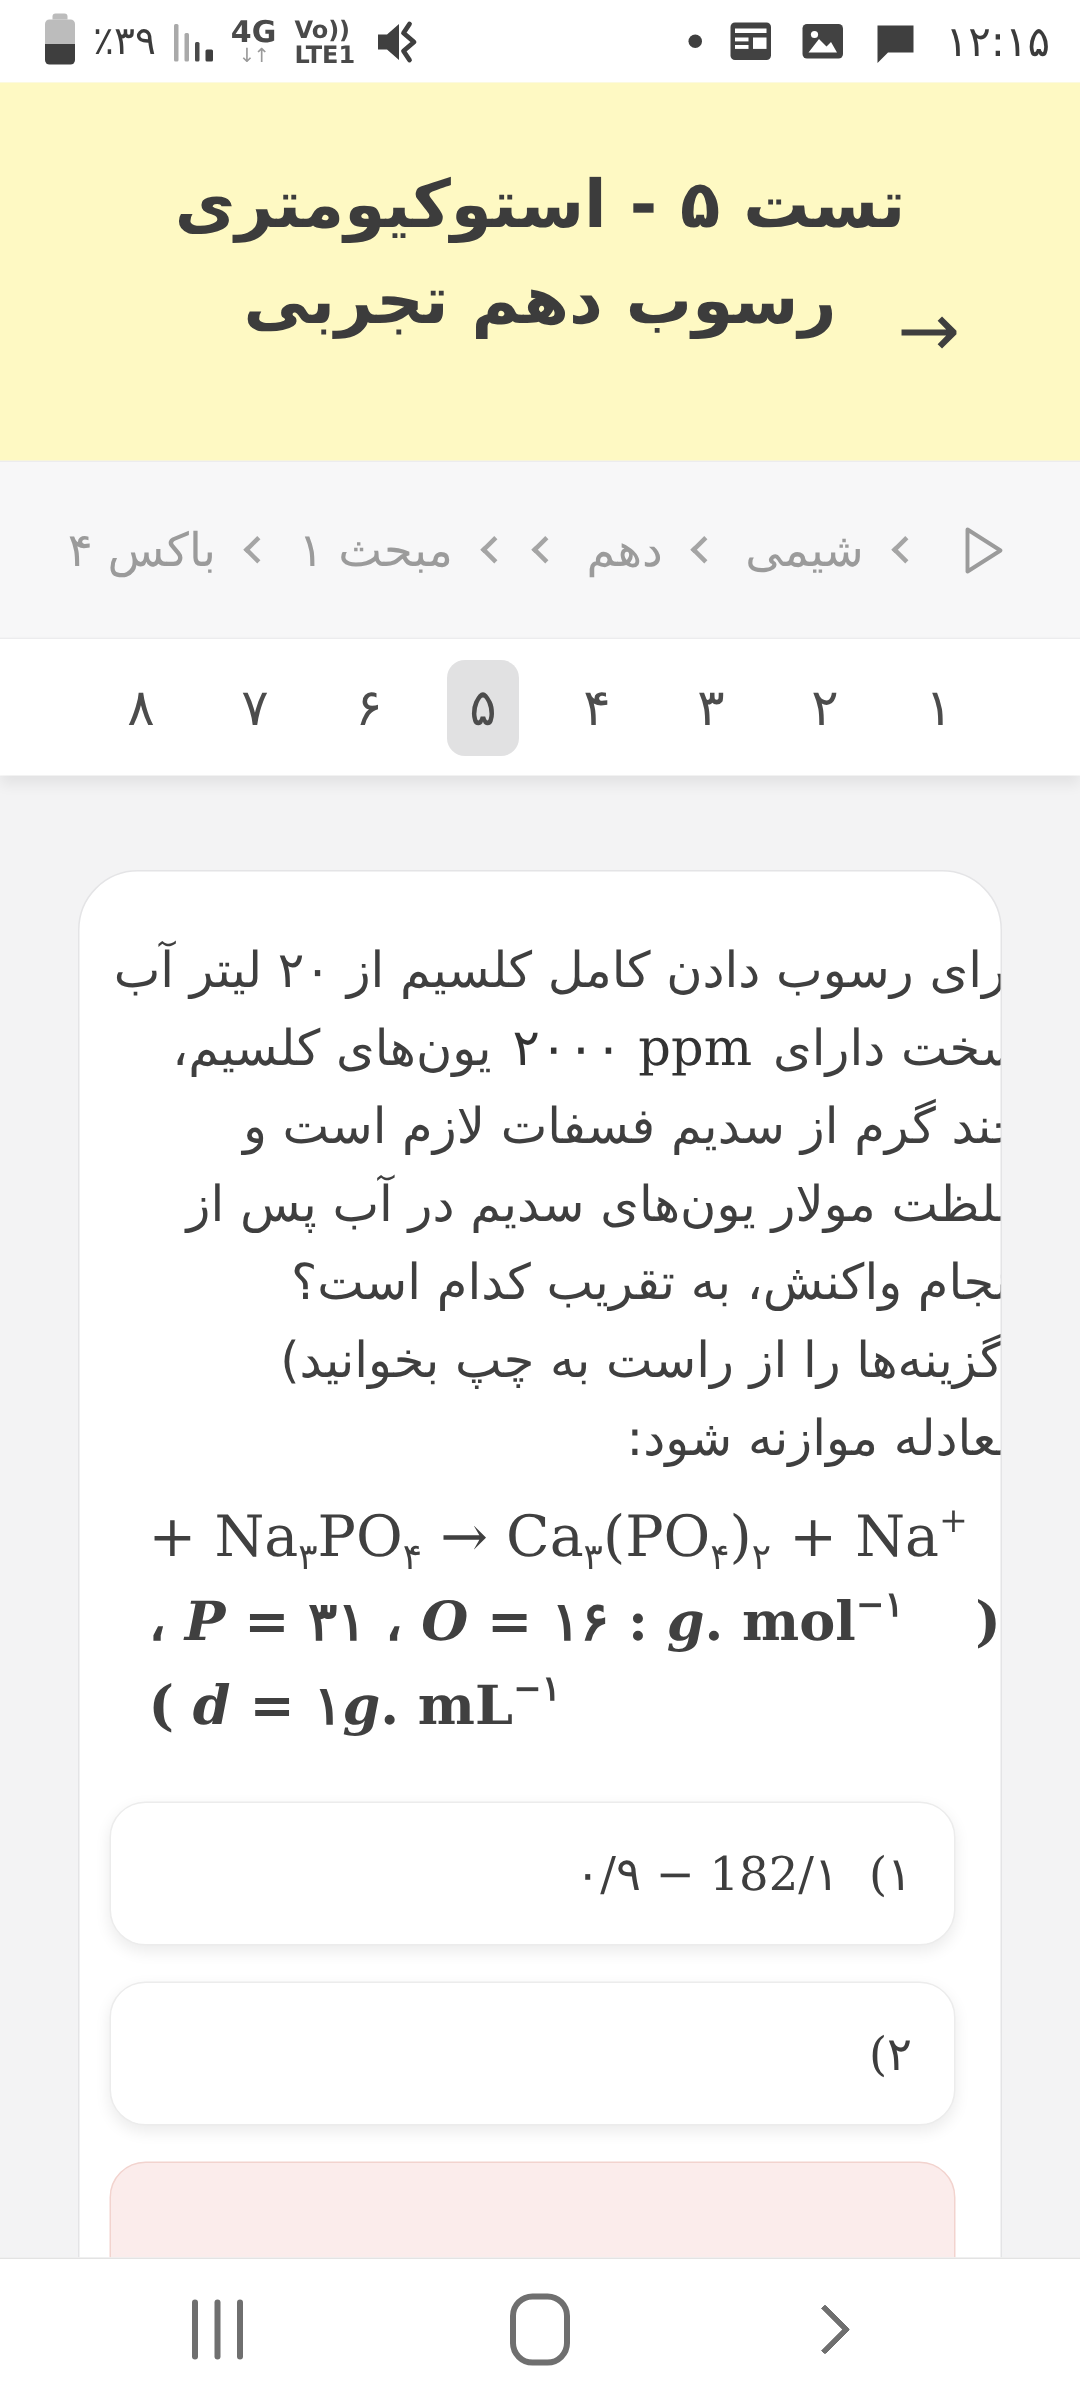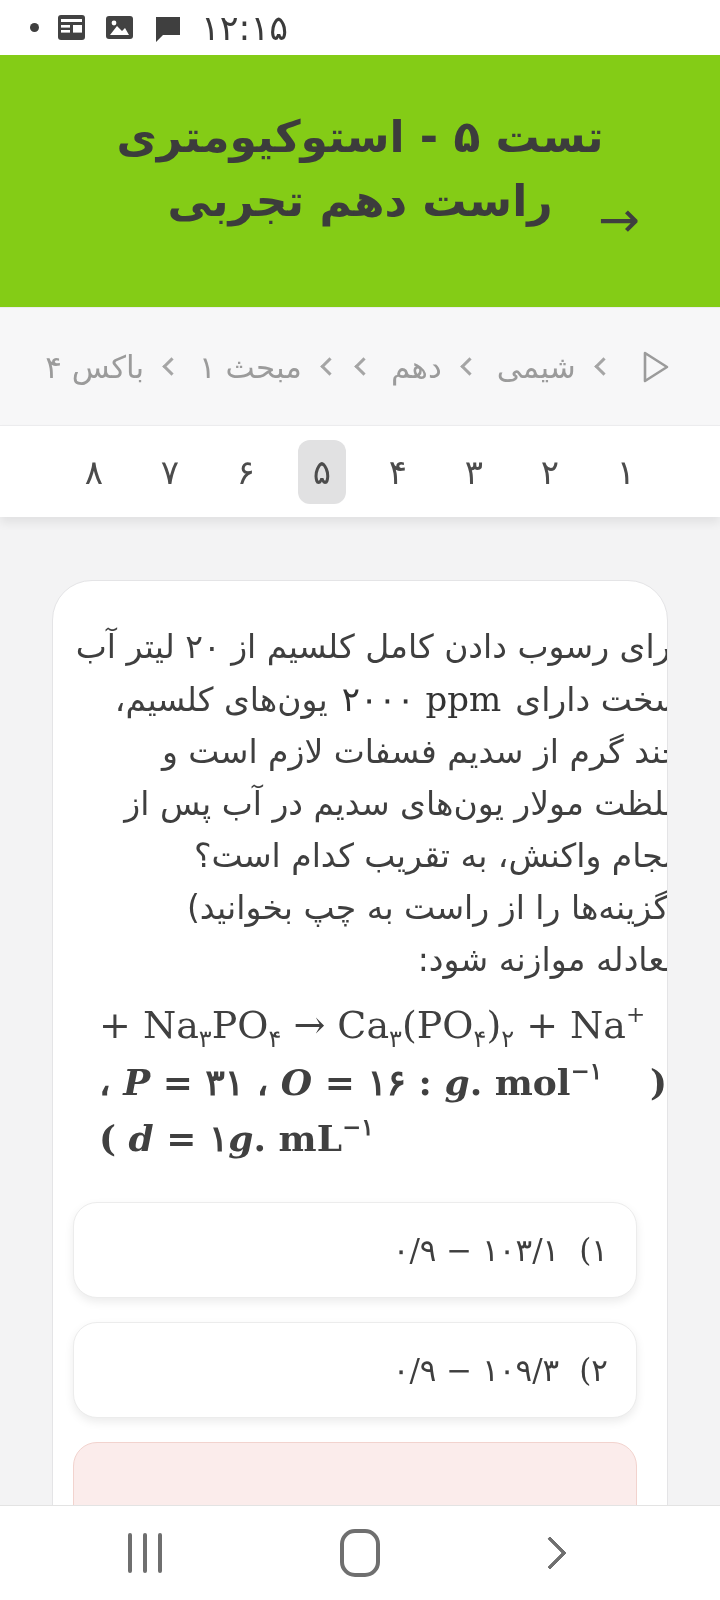--- a/index.html
+++ b/index.html
@@ -16,24 +16,24 @@
   .signal { display:flex; align-items:flex-end; gap:4px; height:26px; }
   .signal i { display:block; width:3px; border-radius:1px; }
   .signal .b1{height:25px;background:#a9a9a9;} .signal .b2{height:19px;background:#a9a9a9;}
   .signal .b3{height:13px;background:#4a4a4a;} .signal .b4{height:8px;background:#3f3f3f;width:5px;}
   .netblock { display:flex; flex-direction:column; align-items:center; line-height:1; }
   .netblock .n4g { font-size:20px; font-weight:bold; color:#4a4a4a; }
   .netblock .arr { font-size:13px; color:#9a9a9a; letter-spacing:-1px; }
   .volte { display:flex; flex-direction:column; line-height:17px; font-size:16px; font-weight:bold; color:#4a4a4a; }
   .dot { width:9px; height:9px; border-radius:50%; background:#3f3f3f; }
   .sb-right { display:flex; align-items:center; gap:17px; }
-  .time { font-size:35px; color:#3b3b3b; direction:ltr; }
-
-  
-  .header { height:252px; background:#84cc16; position:relative; text-align:center; padding-top:50px; }
+  .time { font-size:28px; color:#3b3b3b; direction:ltr; }
+
+  
+  .header { height:252px; background:#fef9c3; position:relative; text-align:center; padding-top:50px; }
   .title-line { font-size:44px; line-height:64px; font-weight:600; color:#3c3c3c; direction:rtl; }
   .back-arrow { position:absolute; right:80px; top:140px; font-size:50px; color:#3f3f3f; line-height:50px; cursor:pointer; }
 
   
   .breadcrumb { height:118px; background:#f7f7f8; border-top:1px solid #ececee; display:flex; direction:rtl; justify-content:center; align-items:center; gap:21px; font-size:31px; color:#9b9b9b; }
   .chev { width:13px; height:13px; border-left:3px solid #a5a5a5; border-bottom:3px solid #a5a5a5; transform:rotate(45deg); flex:0 0 auto; }
   .crumb { cursor:pointer;text-align:center; }
 
   
   .tabs { height:92px; background:#fff; border-top:1px solid #ececee; box-shadow:0 6px 9px rgba(0,0,0,.07); position:relative; z-index:2; display:flex; direction:rtl; justify-content:center; align-items:center; gap:28px; }
@@ -69,20 +69,44 @@
   .nav-back { position:absolute; right:158px; top:50%; width:24px; height:24px; border-top:4px solid #6f6f6f; border-right:4px solid #6f6f6f; transform:translateY(-50%) rotate(45deg); border-radius:2px; cursor:pointer; }
 
   svg { display:block; }
 </style>
 </head>
 <body>
 
 <div class="screen">
 
   <div class="status-bar">
+    <div class="sb-group">
+      <span class="battery"></span>
+      <span class="sb-text">٪۳۹</span>
+      <span class="signal">
+          <i class="b1"></i>
+          <i class="b2"></i>
+          <i class="b3"></i>
+          <i class="b4"></i>
+        </span>
+      <span class="netblock">
+        <span class="n4g">4G</span>
+        <span class="arr">↓↑</span>
+      </span>
+      <span class="volte">
+        <span>Vo))</span>
+        <span>LTE1</span>
+      </span>
+      <span>
+        <svg width="34" height="34" viewBox="0 0 34 34">
+          <polygon points="3,12 9,12 17,5 17,29 9,22 3,22" fill="#3f3f3f"></polygon>
+          <polyline points="24,5 20,11 27,17 20,23 24,29" fill="none" stroke="#3f3f3f" stroke-width="3.2" stroke-linecap="round" stroke-linejoin="round"></polyline>
+        </svg>
+      </span>
+    </div>
     <div class="sb-right">
       <span class="dot"></span>
       <span>
         <svg width="31" height="31" viewBox="0 0 31 31">
           <rect x="2" y="3" width="27" height="25" rx="3" fill="#424242"></rect>
           <rect x="5" y="7" width="21" height="3" fill="#fff"></rect>
           <rect x="5" y="13" width="9" height="2.6" fill="#fff"></rect>
           <rect x="5" y="18" width="9" height="2.6" fill="#fff"></rect>
           <rect x="17" y="13" width="9" height="7.6" fill="#fff"></rect>
         </svg>
@@ -98,21 +122,21 @@
         <svg width="32" height="32" viewBox="0 0 32 32">
           <path d="M4 5 h24 v18 h-17 l-7 7 z" fill="#3f3f3f"></path>
         </svg>
       </span>
       <span class="time">۱۲:۱۵</span>
     </div>
   </div>
 
   <div class="header">
     <div class="title-line">تست ۵ - استوکیومتری</div>
-    <div class="title-line">راست دهم تجربی</div>
+    <div class="title-line">رسوب دهم تجربی</div>
     <div class="back-arrow">→</div>
   </div>
 
   <div class="breadcrumb">
     <span>
       <svg width="44" height="44" viewBox="0 0 44 44">
         <polygon points="14,8 36,22 14,36" fill="none" stroke="#9b9b9b" stroke-width="2.6" stroke-linejoin="round"></polygon>
       </svg>
     </span>
     <span class="chev"></span>
@@ -160,25 +184,24 @@
           <span>، </span><span class="vr">P</span><span> = ۳۱  ، </span><span class="vr">O</span><span> = ۱۶ : </span><span class="vr">g</span><span>. mol</span><sup>−۱</sup><span class="close-par">)</span>
         </div>
         <div class="const-line">
           <span>( </span><span class="vr">d</span><span> = ۱</span><span class="vr">g</span><span>. mL</span><sup>−۱</sup>
         </div>
       </div>
 
       <div class="options">
         <div class="option">
           <span class="ltr">(۱</span>
-          <span class="ltr">۰/۹ − ۱۰۳/۱</span>
+          <span class="ltr">۰/۹ − 182/۱</span>
         </div>
         <div class="option">
           <span class="ltr">(۲</span>
-          <span class="ltr">۰/۹ − ۱۰۹/۳</span>
         </div>
         <div class="option partial"></div>
       </div>
 
     </div>
   </div>
 
   <div class="nav-bar">
     <span class="nav-recents">
         <i></i>

